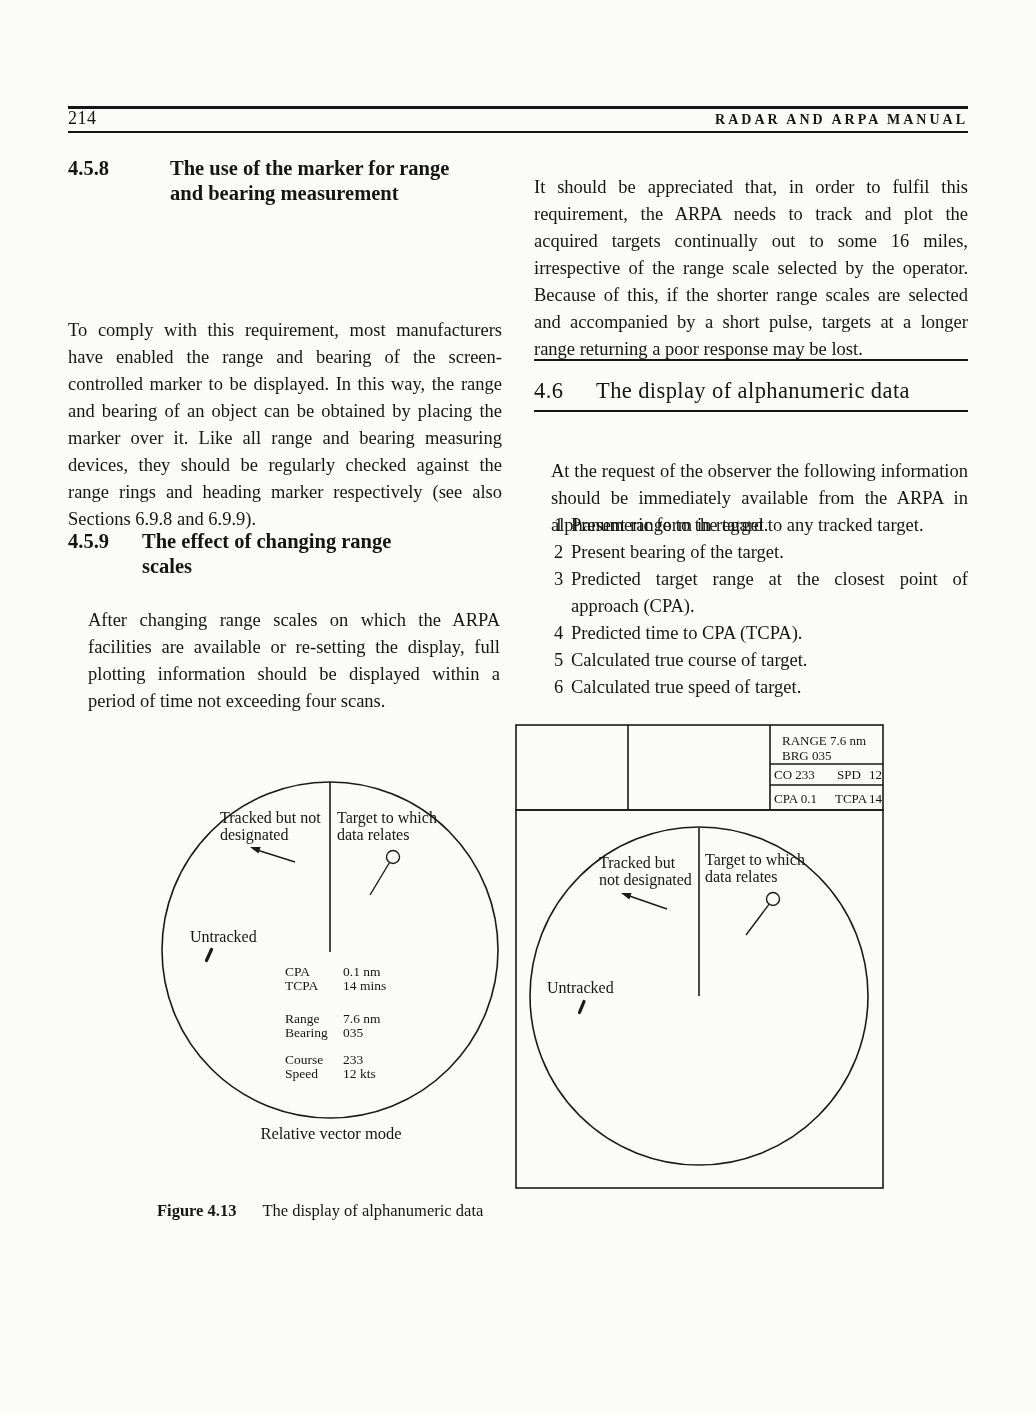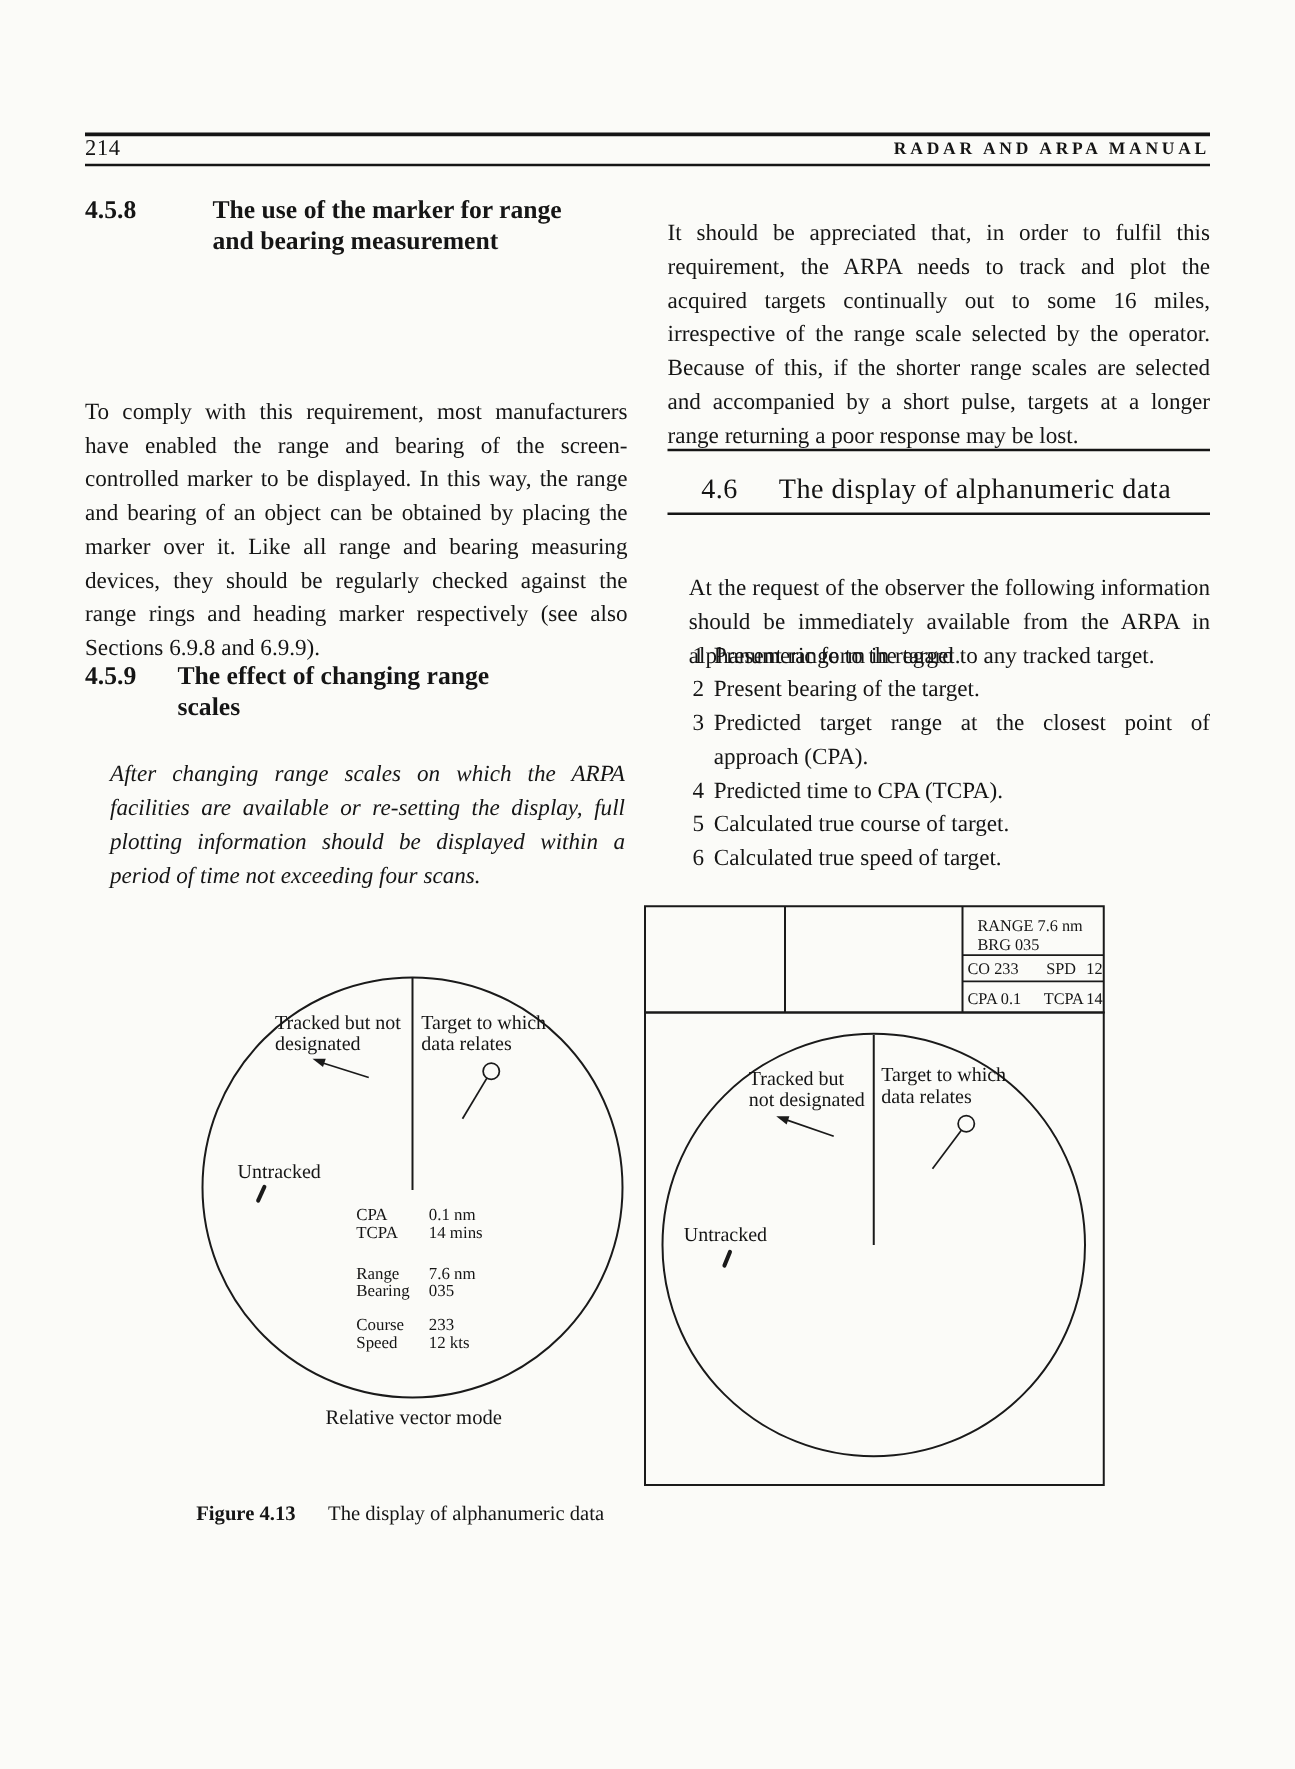--- a/index.html
+++ b/index.html
@@ -17,21 +17,21 @@
   .page-num { position:absolute; left:68px; top:108px; font-size:18px; letter-spacing:0.5px; }
   .running-head {
     position:absolute; left:518px; top:112px; width:450px;
     text-align:right; font-weight:bold; font-size:14px; letter-spacing:3px;
   }
 
   .sec-head { position:absolute; display:flex; font-weight:bold; font-size:20.5px; line-height:25px; }
   .sec-head .num { flex:0 0 74px; }
   .body-par { position:absolute; font-size:18.5px; line-height:27px; text-align:justify; }
 
-  .h46 { position:absolute; display:flex; font-size:22.5px; letter-spacing:0.4px; line-height:30px;margin-left:27px; }
+  .h46 { position:absolute; display:flex; font-size:22.5px; letter-spacing:0.4px; line-height:30px; }
   .h46 .num { flex:0 0 62px; }
 
   .num-list { position:absolute; margin:0; padding:0; list-style:none; font-size:18.5px; line-height:27px; }
   .num-list li { position:relative; padding-left:37px; text-align:justify; }
   .num-list .li-num { position:absolute; left:20px; top:0; }
 
   .fig-svg { position:absolute; }
   svg text { font-family:"Liberation Serif","DejaVu Serif",serif; fill:#151515; }
   .fig-label { font-size:16px; }
   .fig-table { font-size:13.5px; }
@@ -65,21 +65,21 @@
   <p class="body-par" style="left:68px; top:298px; width:434px;">To comply with this requirement, most manufacturers have enabled the range and bearing of the screen-controlled marker to be displayed. In this way, the range and bearing of an object can be obtained by placing the marker over it. Like all range and bearing measuring devices, they should be regularly checked against the range rings and heading marker respectively (see also Sections 6.9.8 and 6.9.9).</p>
 
   <div class="sec-head" style="left:68px; top:529px; width:434px;">
     <span class="num">4.5.9</span>
     <span class="ttl">
       <span>The effect of changing range</span><br>
       <span>scales</span>
     </span>
   </div>
 
-  <p class="body-par" style="left:88px; top:588px; width:412px;font-style:italic;">After changing range scales on which the ARPA facilities are available or re-setting the display, full plotting information should be displayed within a period of time not exceeding four scans.</p>
+  <p class="body-par" style="left:88px; top:588px; width:412px;">After changing range scales on which the ARPA facilities are available or re-setting the display, full plotting information should be displayed within a period of time not exceeding four scans.</p>
 
   <p class="body-par" style="left:534px; top:155px; width:434px;">It should be appreciated that, in order to fulfil this requirement, the ARPA needs to track and plot the acquired targets continually out to some 16 miles, irrespective of the range scale selected by the operator. Because of this, if the shorter range scales are selected and accompanied by a short pulse, targets at a longer range returning a poor response may be lost.</p>
 
   <div class="rule" style="left:534px; top:359px; width:434px; height:2px;"></div>
   <div class="h46" style="left:534px; top:376px; width:434px;">
     <span class="num">4.6</span>
     <span>The display of alphanumeric data</span>
   </div>
   <div class="rule" style="left:534px; top:410px; width:434px; height:2px;"></div>
 

